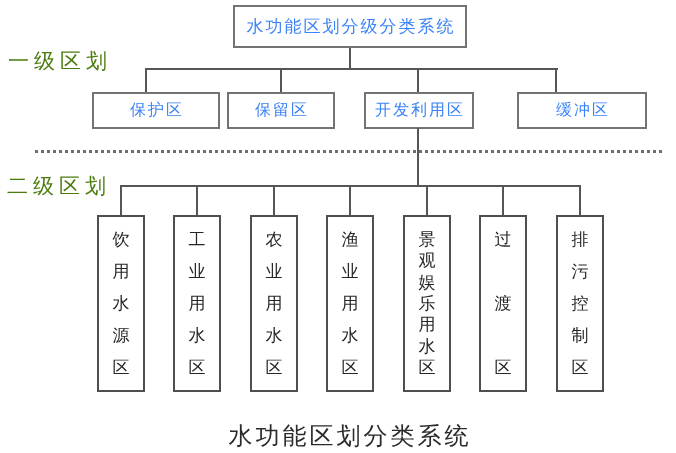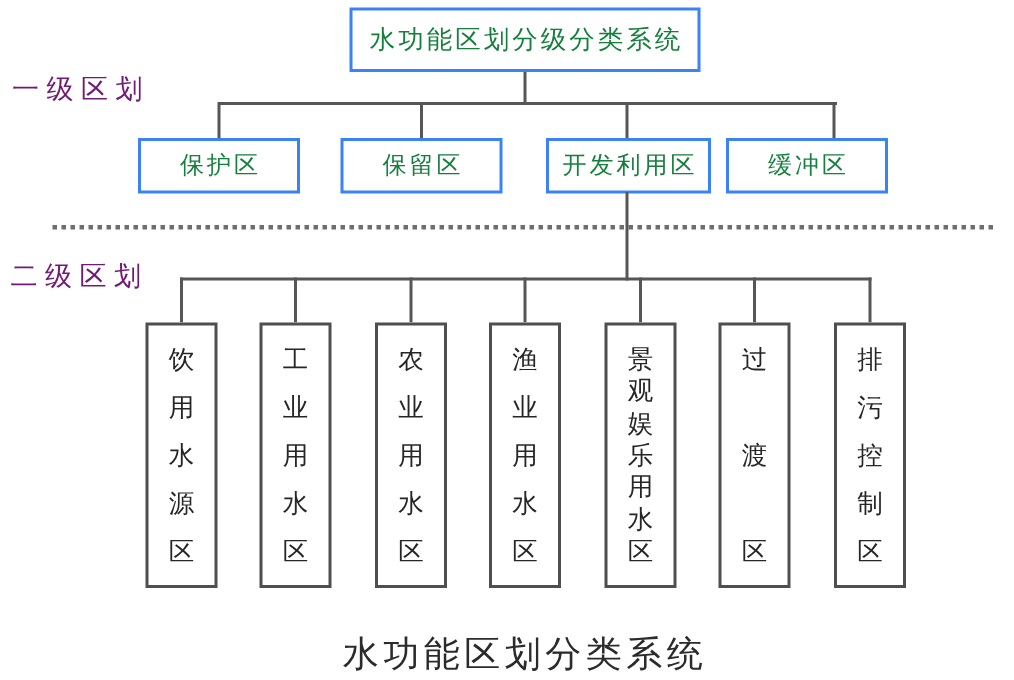--- a/index.html
+++ b/index.html
@@ -22,29 +22,29 @@
   .vline { width: 2px; }
   .dotted-line {
     position: absolute;
     height: 0;
     border-top: 3px dotted #6e6e6e;
   }
   
   .node {
     position: absolute;
     box-sizing: border-box;
-    border: 2px solid #3b82f6;
+    border: 2px solid #737373;
     background: #ffffff;
     display: flex;
     align-items: center;
     justify-content: center;
     font-size: 16px;
     letter-spacing: 2px;
     text-indent: 2px;
-    color: #15803d;
+    color: #3b82f6;
   }
   .root-node {
     font-size: 17px;
     letter-spacing: 2px;
   }
   
   .vnode {
     position: absolute;
     box-sizing: border-box;
     border: 2px solid #4f4f4f;
@@ -54,23 +54,23 @@
     align-items: center;
     justify-content: space-between;
     padding: 14px 0;
     font-size: 17px;
     color: #262626;
   }
   .vnode .vchar { line-height: 1; display: block; }
   
   .side-label {
     position: absolute;
-    font-size: 18px;
+    font-size: 21px;
     letter-spacing: 5px;
-    color: #701a75;
+    color: #4d7c0f;
     white-space: nowrap;
   }
   
   .caption {
     position: absolute;
     left: 24px;
     width: 652px;
     top: 420px;
     text-align: center;
     font-size: 24px;
@@ -87,24 +87,24 @@
 
   <div class="line vline" style="left:349px; top:48px; height:20px;"></div>
   <div class="line hline" style="left:146px; top:68px; width:412px;"></div>
   <div class="line vline" style="left:145px; top:68px; height:24px;"></div>
   <div class="line vline" style="left:280px; top:68px; height:24px;"></div>
   <div class="line vline" style="left:417px; top:68px; height:24px;"></div>
   <div class="line vline" style="left:555px; top:68px; height:24px;"></div>
 
   <div class="side-label" style="left:8px; top:47px;">一级区划</div>
 
-  <div class="node" style="left:92px; top:92px; width:108px; height:37px;">保护区</div>
+  <div class="node" style="left:92px; top:92px; width:128px; height:37px;">保护区</div>
   <div class="node" style="left:227px; top:92px; width:108px; height:37px;text-align:center;">保留区</div>
   <div class="node" style="left:364px; top:92px; width:110px; height:37px;">开发利用区</div>
-  <div class="node" style="left:484px; top:92px; width:108px; height:37px;font-family:Liberation Serif, serif;">缓冲区</div>
+  <div class="node" style="left:517px; top:92px; width:130px; height:37px;font-family:Liberation Serif, serif;">缓冲区</div>
 
   <div class="dotted-line" style="left:35px; top:150px; width:627px;"></div>
 
   <div class="side-label" style="left:7px; top:172px;">二级区划</div>
 
   <div class="line vline" style="left:417px; top:128px; height:59px;"></div>
   <div class="line hline" style="left:120px; top:185px; width:461px;"></div>
   <div class="line vline" style="left:120px; top:185px; height:30px;"></div>
   <div class="line vline" style="left:196px; top:185px; height:30px;"></div>
   <div class="line vline" style="left:273px; top:185px; height:30px;"></div>

